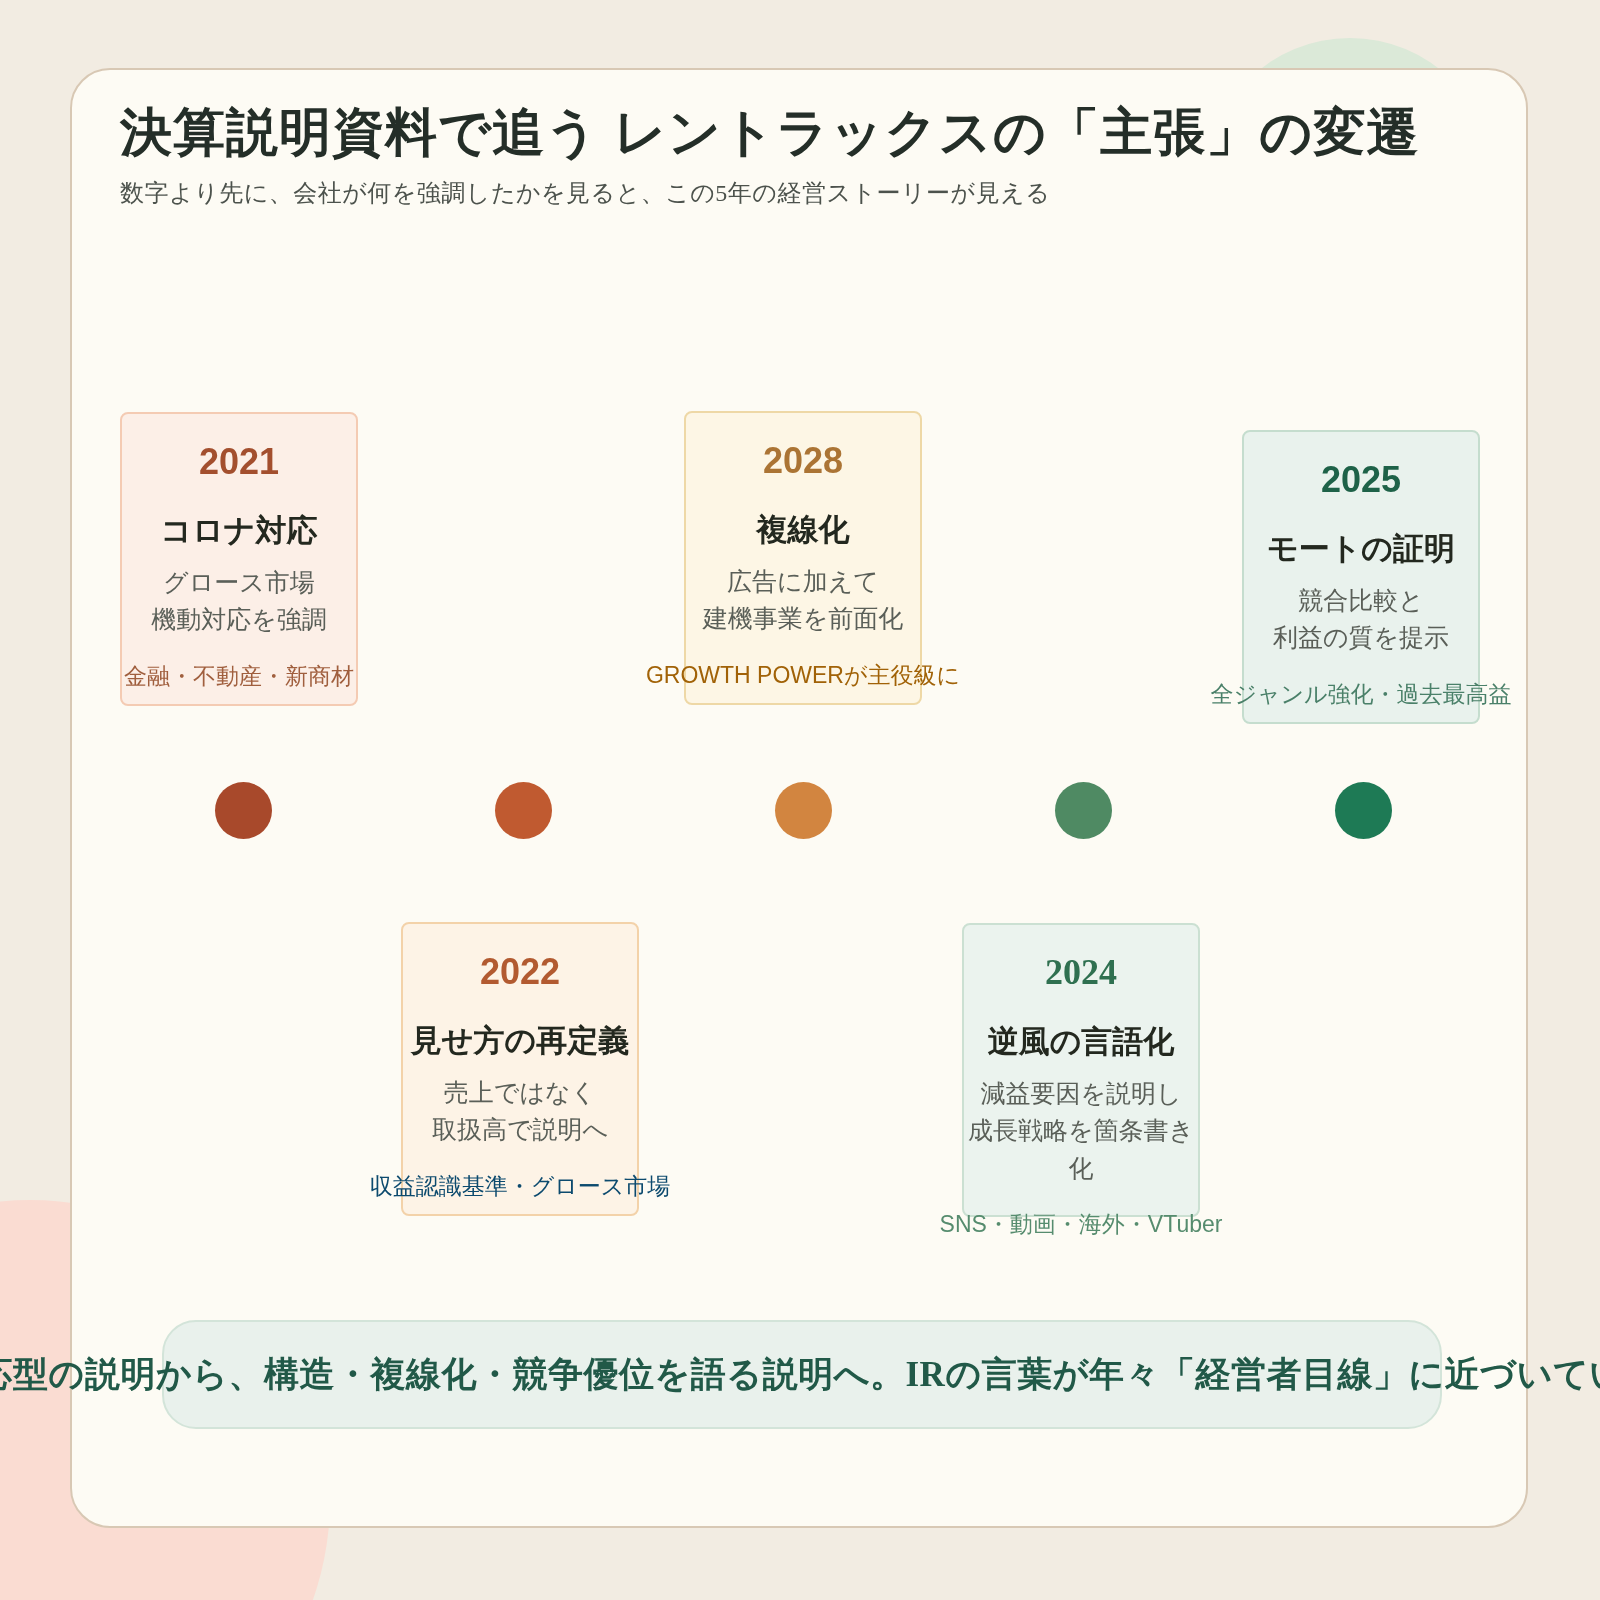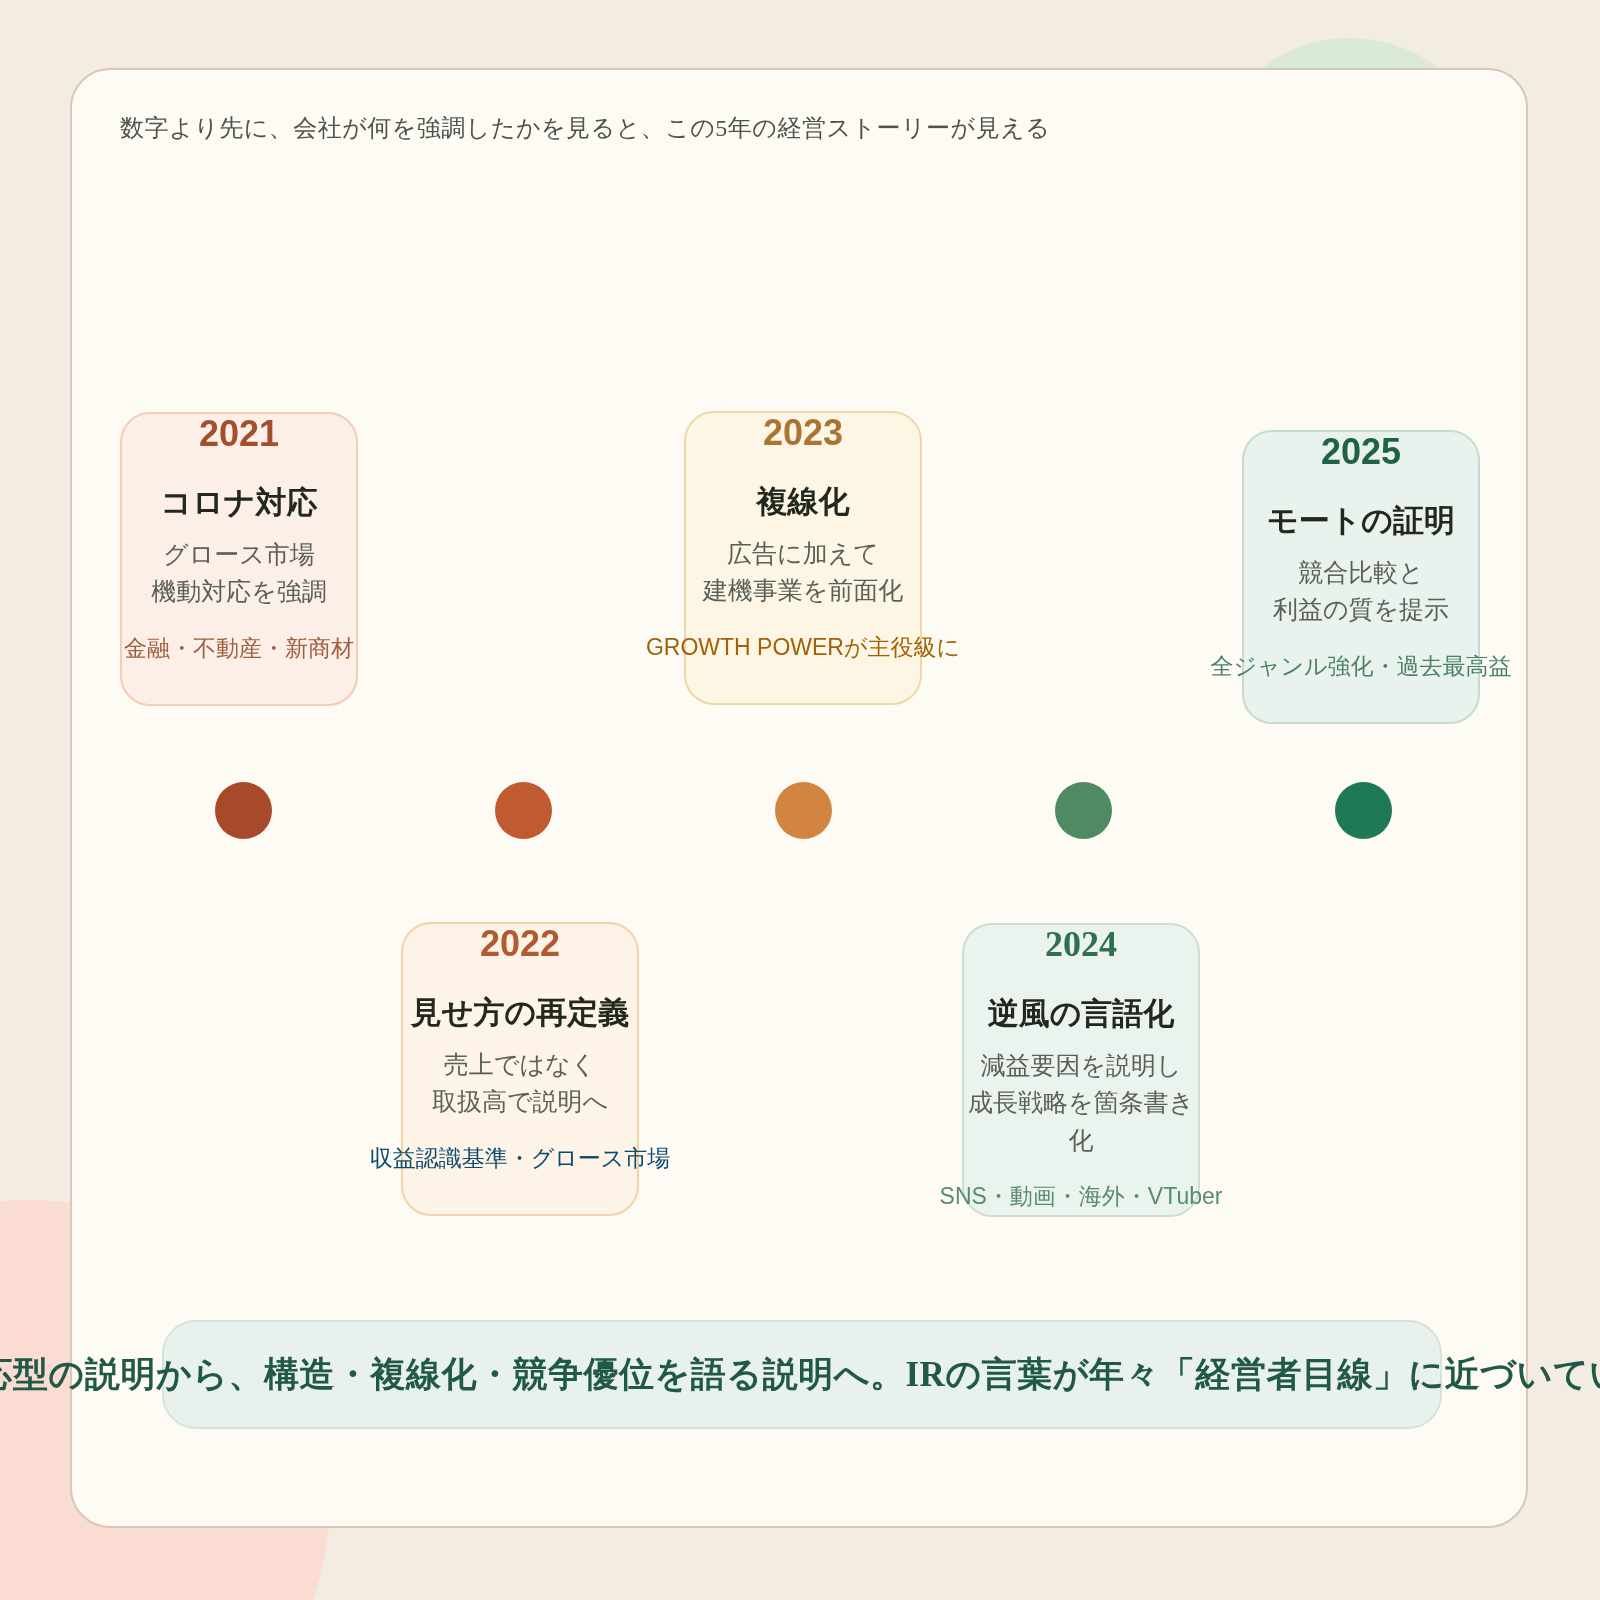--- a/index.html
+++ b/index.html
@@ -49,27 +49,28 @@
     font-weight: 400;
     color: #4c524c;
     margin-top: 12px;
     letter-spacing: 0.5px;
   }
 
   
   .event-card {
     position: absolute;
     width: 238px; height: 294px;
-    border-radius: 30px;
+    border-radius: 8px;
     border: 2px solid;
     box-sizing: border-box;
     display: flex;
     flex-direction: column;
     align-items: center;
     text-align: center;
+    padding-top: 28px;
   }
   .event-year  { font-size: 36px; font-weight: 700; line-height: 1.1; }
   .event-title { font-size: 31px; font-weight: 700; color: #23281f; margin-top: 32px; line-height: 1.1; }
   .event-body  { font-size: 25px; color: #5a5f58; line-height: 1.5; margin-top: 16px; white-space: pre-line; }
   .event-tag   { font-size: 23px; margin-top: 22px; white-space: nowrap; }
 
   
   .theme-2021 { background: #fcefe7; border-color: #f4cbb3; }
   .theme-2021 .event-year { color: #a34f2e; }
   .theme-2021 .event-tag  { color: #a05f3e; }
@@ -130,41 +131,42 @@
 </style>
 </head>
 <body>
 
 <div class="deco-circle deco-green"></div>
 <div class="deco-circle deco-pink"></div>
 
 <div class="main-card">
 
   <div class="header">
+    <h1 class="page-title">決算説明資料で追う レントラックスの「主張」の変遷</h1>
     <div class="page-subtitle">数字より先に、会社が何を強調したかを見ると、この5年の経営ストーリーが見える</div>
   </div>
 
   <div class="event-card theme-2021 pos-2021">
     <div class="event-year">2021</div>
     <div class="event-title">コロナ対応</div>
     <div class="event-body">グロース市場
 機動対応を強調</div>
     <div class="event-tag">金融・不動産・新商材</div>
   </div>
 
   <div class="event-card theme-2022 pos-2022">
     <div class="event-year">2022</div>
     <div class="event-title">見せ方の再定義</div>
     <div class="event-body">売上ではなく
 取扱高で説明へ</div>
     <div class="event-tag">収益認識基準・グロース市場</div>
   </div>
 
   <div class="event-card theme-2023 pos-2023">
-    <div class="event-year">2023</div>
+    <div class="event-year">2028</div>
     <div class="event-title">複線化</div>
     <div class="event-body">広告に加えて
 建機事業を前面化</div>
     <div class="event-tag">GROWTH POWERが主役級に</div>
   </div>
 
   <div class="event-card theme-2024 pos-2024">
     <div class="event-year">2024</div>
     <div class="event-title">逆風の言語化</div>
     <div class="event-body">減益要因を説明し

